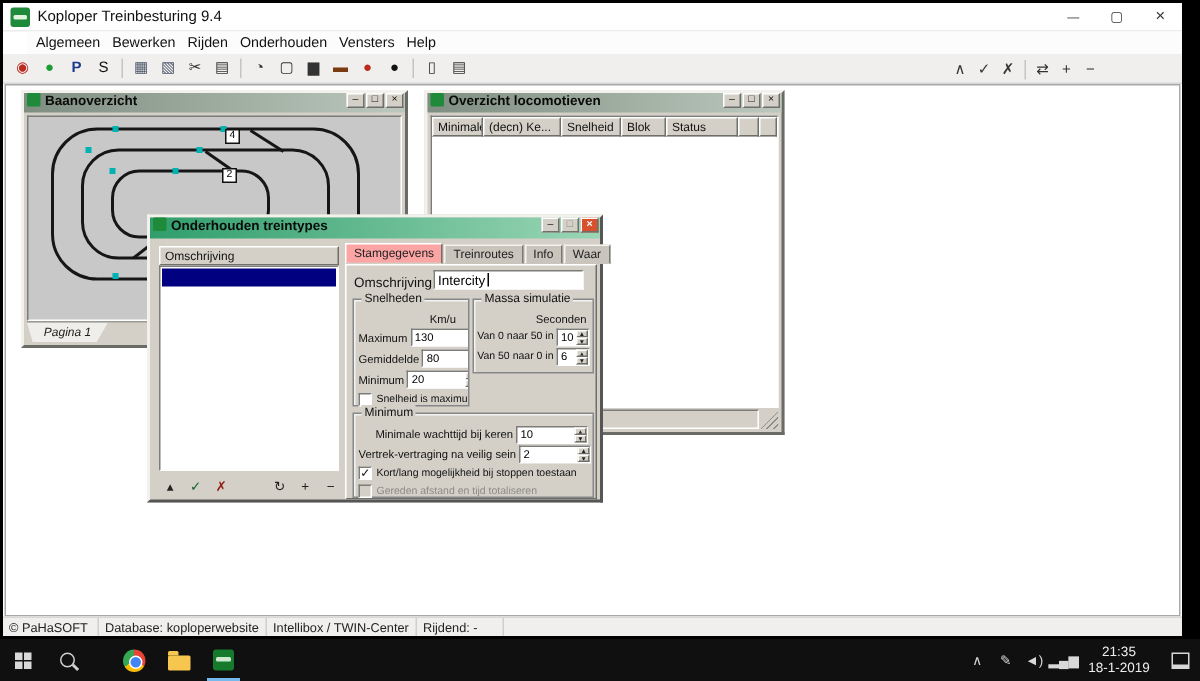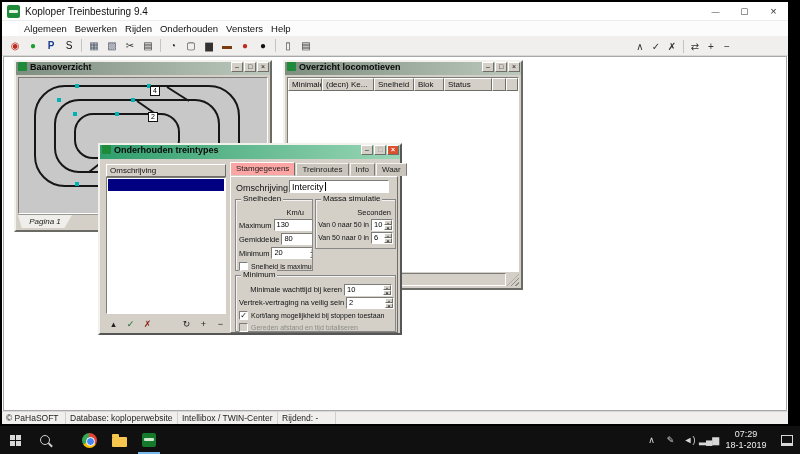--- a/index.html
+++ b/index.html
@@ -417,21 +417,21 @@
     <div class="tb-item">
       <span class="kop-glyph"></span>
       <span class="active-underline"></span>
     </div>
     <div class="tray">
       <span class="tray-icon">∧</span>
       <span class="tray-icon">✎</span>
       <span class="tray-icon">◄)</span>
       <span class="tray-icon">▂▄▆</span>
       <div class="clock">
-        <div>07:29</div>
+        <div>21:35</div>
         <div>18-1-2019</div>
       </div>
       <div class="action-center">
         <span class="ac-glyph"></span>
       </div>
     </div>
   </div>
 </div>
 
 </body></html>

